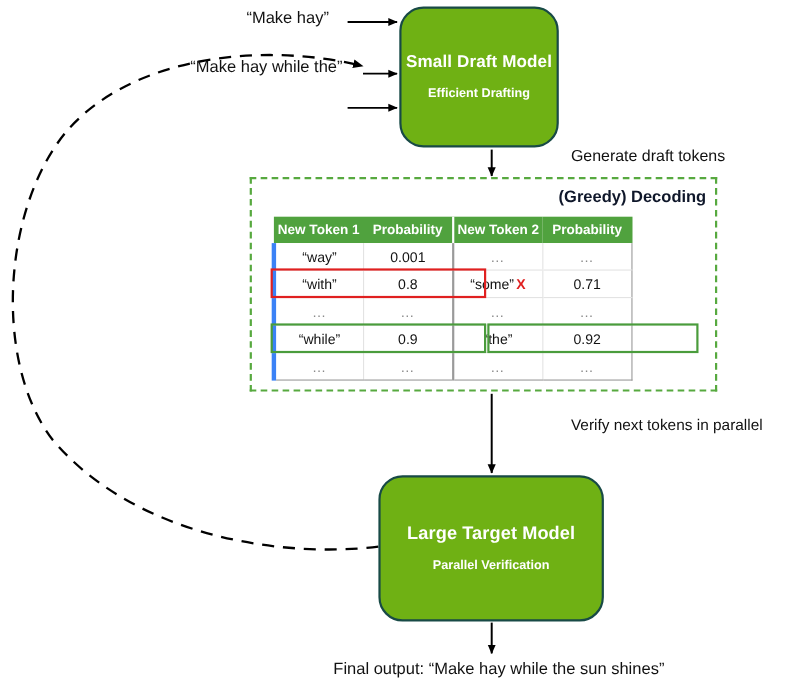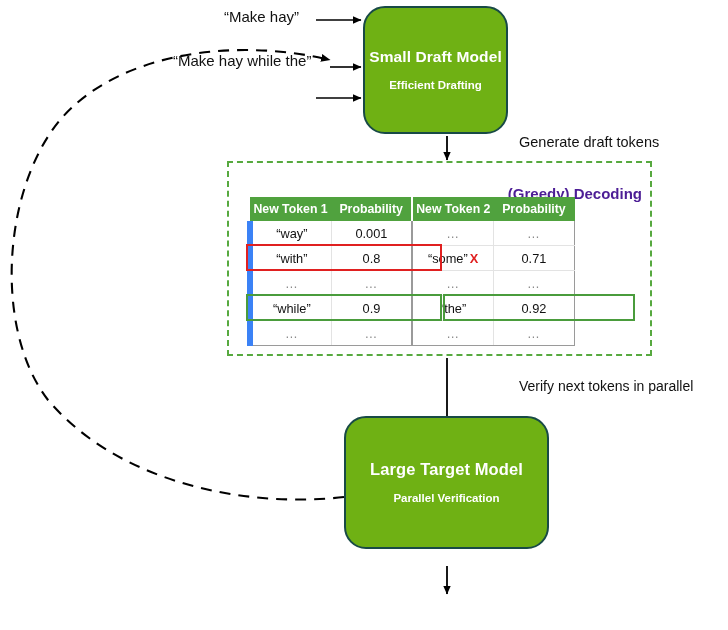--- a/index.html
+++ b/index.html
@@ -41,21 +41,21 @@
     justify-content: center;
     color: #ffffff;
     text-align: center;
   }
   #draft-box {
     left: 363px; top: 6px;
     width: 145px; height: 128px;
     border-radius: 22px;
   }
   #target-box {
-    left: 344px; top: 416px;
+    left: 344px; top: 432px;
     width: 205px; height: 133px;
     border-radius: 22px;
   }
   .model-title {
     font-weight: bold;
     font-size: 15.5px;
     line-height: 19px;
     letter-spacing: 0.1px;
   }
   #target-box .model-title { font-size: 16.5px; }
@@ -94,24 +94,24 @@
   #decode-region {
     position: absolute;
     left: 227px; top: 161px;
     width: 425px; height: 195px;
     border: 2px dashed #57a93f;
     box-sizing: border-box;
     background: #ffffff;
   }
   #decode-caption {
     position: absolute;
-    right: 8px; top: 22px;
+    right: 8px; top: 8px;
     font-size: 15px;
     font-weight: bold;
-    color: #4c1d95;
+    color: #0f172a;
     white-space: nowrap;
   }
 
   
   #token-table {
     position: absolute;
     left: 18px; top: 34px;
     width: 328px;
     border-collapse: collapse;
     table-layout: fixed;
@@ -130,21 +130,21 @@
   #token-table td {
     height: 24px;
     text-align: center;
     font-size: 12.8px;
     color: #111111;
     border-bottom: 1px solid #e3e3e3;
     border-left: 1px solid #e3e3e3;
     padding: 0;
     background: #ffffff;
   }
-  #token-table td.col0 { border-left: 6px solid #3b82f6; }
+  #token-table td.col0 { border-left: 4px solid #3b82f6; }
   #token-table td.col2 { border-left: 2px solid #9a9a9a; }
   #token-table th.col2 { border-left: 2px solid #ffffff; }
   #token-table td.col3 { border-right: 1px solid #9a9a9a; }
   #token-table tr:last-child td { border-bottom: 1px solid #9a9a9a; }
   .ellipsis { color: #8a8a8a; letter-spacing: 1px; }
   .xmark { color: #e02020; font-weight: bold; margin-left: 2px; }
 
   
   .hl {
     position: absolute;
@@ -220,20 +220,21 @@
   <div class="model-box" id="target-box">
     <div class="model-title">Large Target Model</div>
     <div class="model-sub">Parallel Verification</div>
   </div>
 
   <div class="lbl" id="label-input-1">“Make hay”</div>
   <div class="lbl" id="label-input-2">“Make hay while the”</div>
 
   <div class="lbl" id="label-generate">Generate draft tokens</div>
   <div class="lbl" id="label-verify">Verify next tokens in parallel</div>
+  <div class="lbl" id="label-final">Final output: “Make hay while the sun shines”</div>
 
 
   <div id="decode-region">
     <div id="decode-caption">(Greedy) Decoding</div>
 
     <table id="token-table">
       <thead>
         <tr>
           <th class="col0">New Token 1</th>
           <th class="col1">Probability</th>

